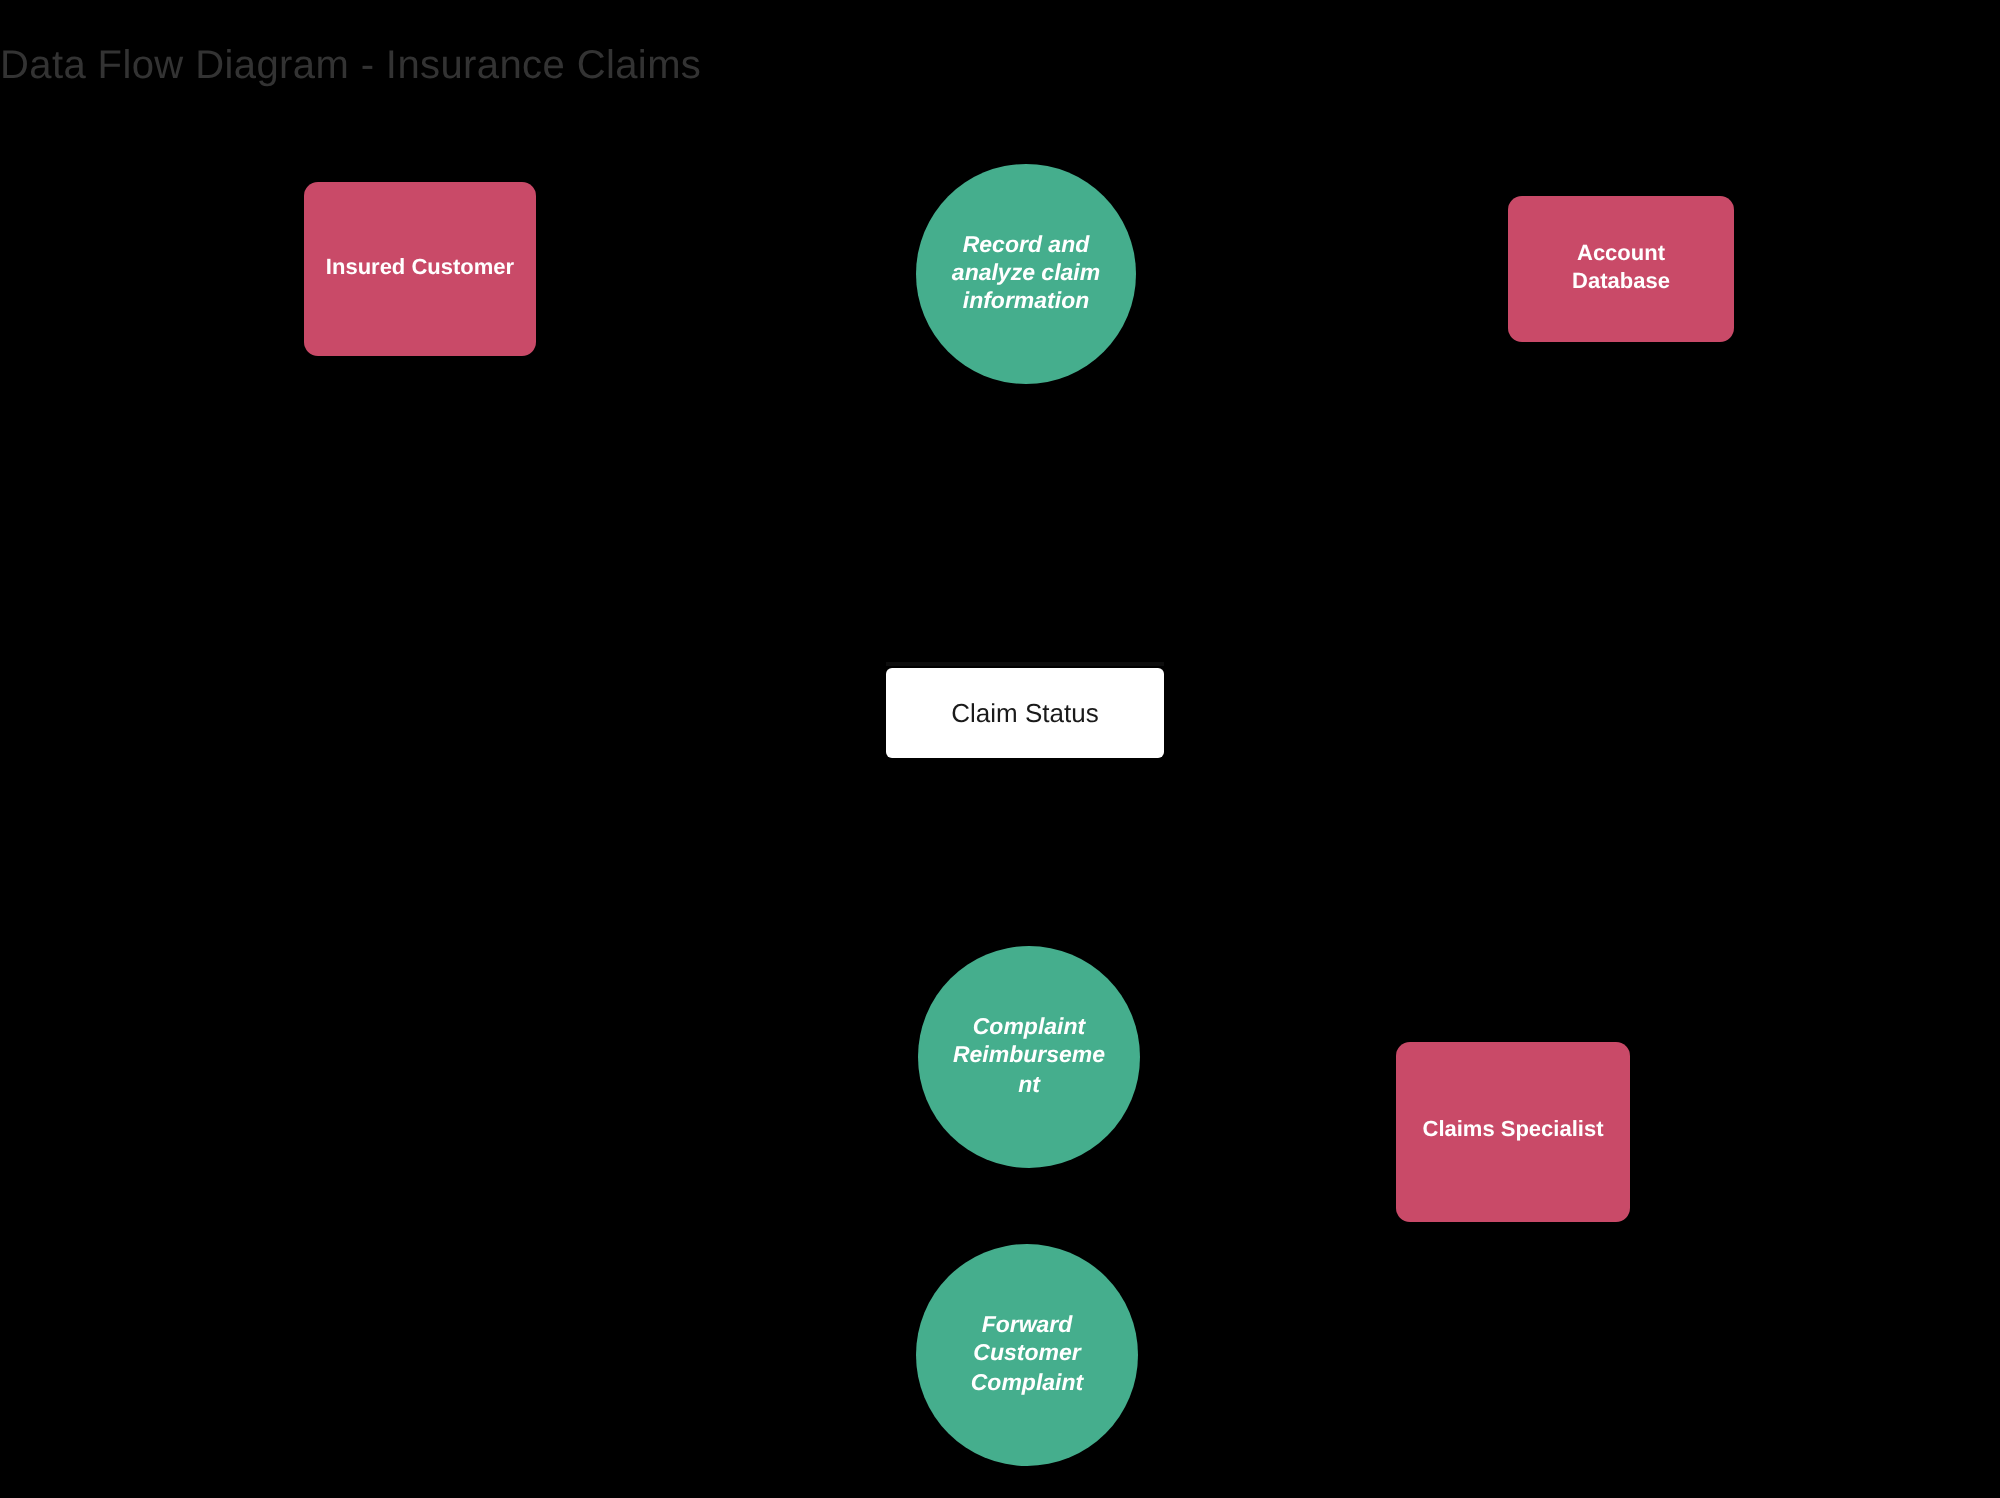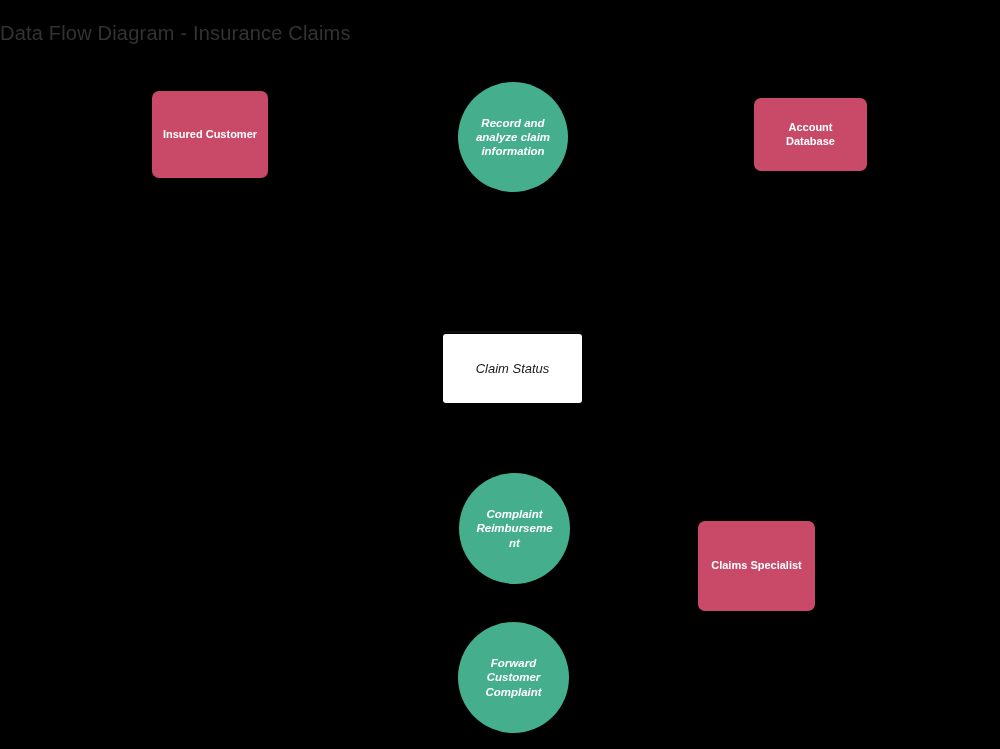--- a/index.html
+++ b/index.html
@@ -116,21 +116,21 @@
 
   <div class="node process" style="left:458px; top:82px; width:110px; height:110px;">
     <span class="node-label">Record and analyze claim information</span>
   </div>
 
   <div class="node entity" style="left:742px; top:98px; width:113px; height:73px;margin-left:12px;">
     <span class="node-label">Account Database</span>
   </div>
 
   <div class="datastore-rule" style="left:443px; top:331px; width:139px;"></div>
-  <div class="node datastore" style="left:443px; top:334px; width:139px; height:69px;font-style:italic;">
+  <div class="node datastore" style="left:443px; top:334px; width:139px; height:45px;">
     <span class="node-label">Claim Status</span>
   </div>
 
   <div class="node process" style="left:459px; top:473px; width:111px; height:111px;">
     <span class="node-label">Complaint Reimbursement</span>
   </div>
 
   <div class="node process" style="left:458px; top:622px; width:111px; height:111px;">
     <span class="node-label">Forward Customer Complaint</span>
   </div>

